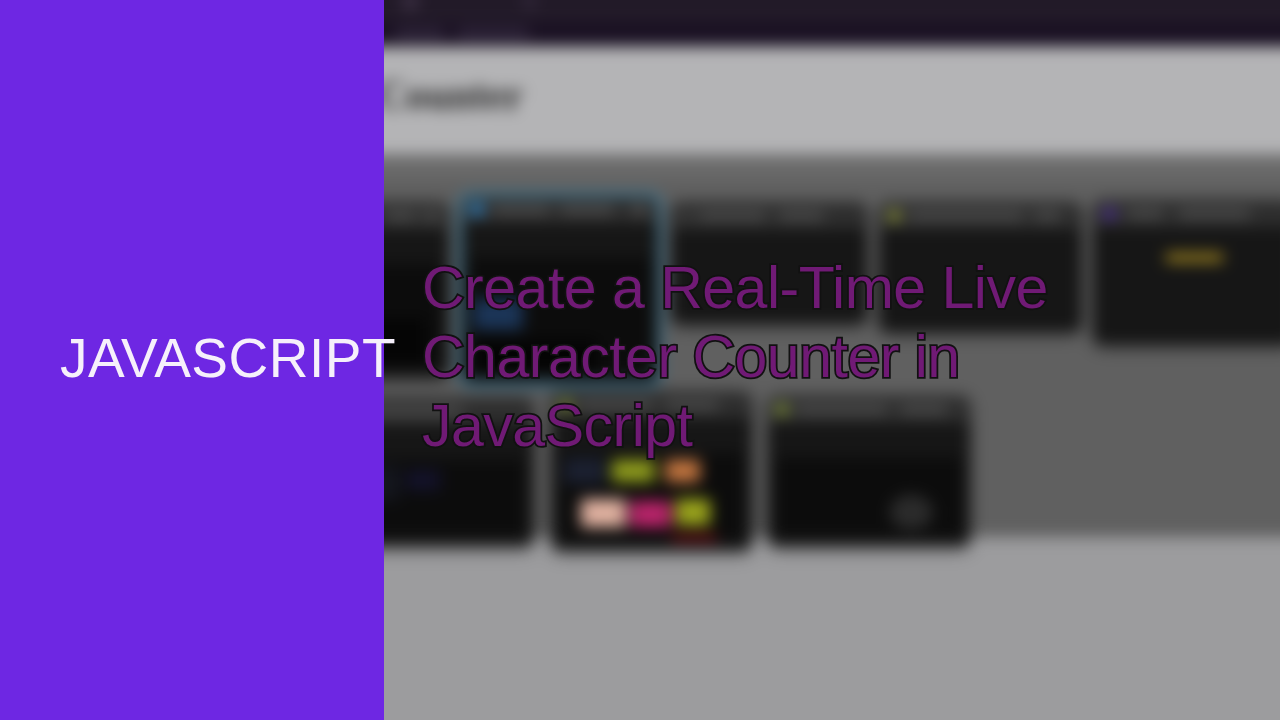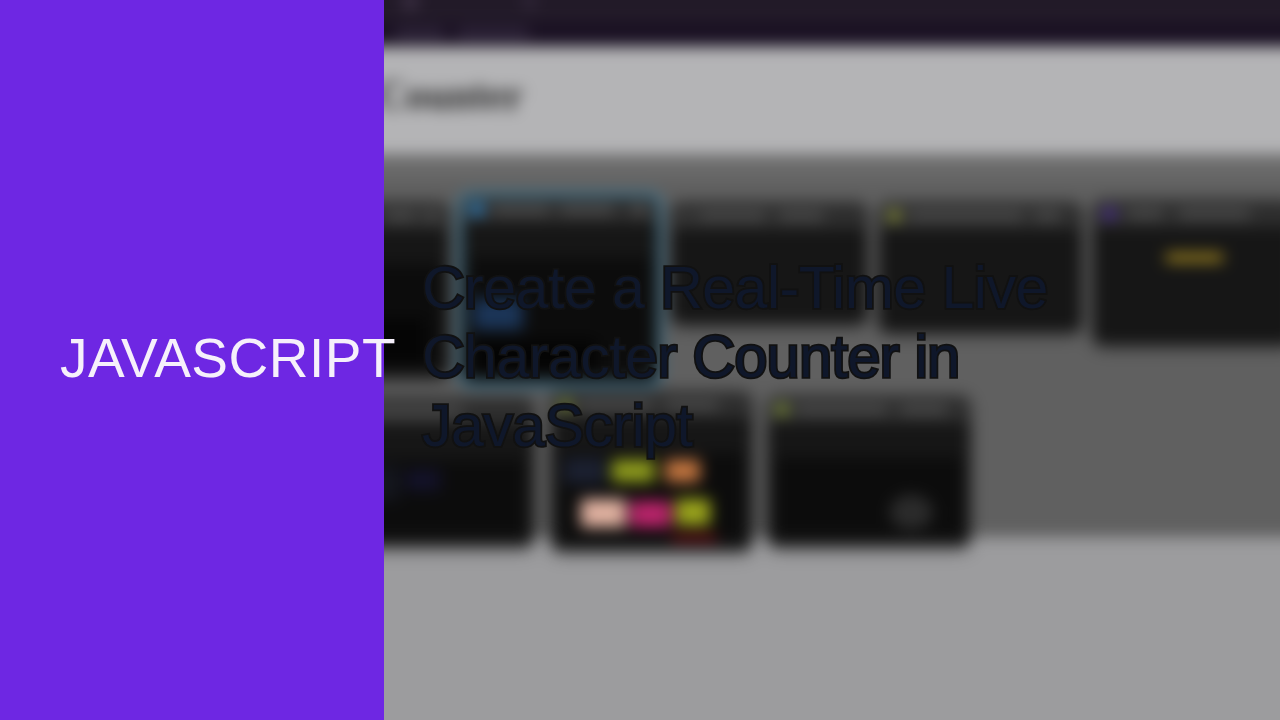--- a/index.html
+++ b/index.html
@@ -279,15 +279,15 @@
         </div>
 
       </div>
     </div>
   </div>
 
   <div id="left-panel" style="background:#6E27E3;">
     <div id="left-label" style="color: rgb(246, 240, 251);">JAVASCRIPT</div>
   </div>
 
-  <div id="overlay-title" style="color: #0f172a; -webkit-text-stroke: 3.5px rgb(17, 17, 17);">Create a Real-Time Live Character Counter in JavaScript</div>
+  <div id="overlay-title" style="color: #701a75; -webkit-text-stroke: 3.5px rgb(17, 17, 17);">Create a Real-Time Live Character Counter in JavaScript</div>
 
 </div>
 
 </body></html>

